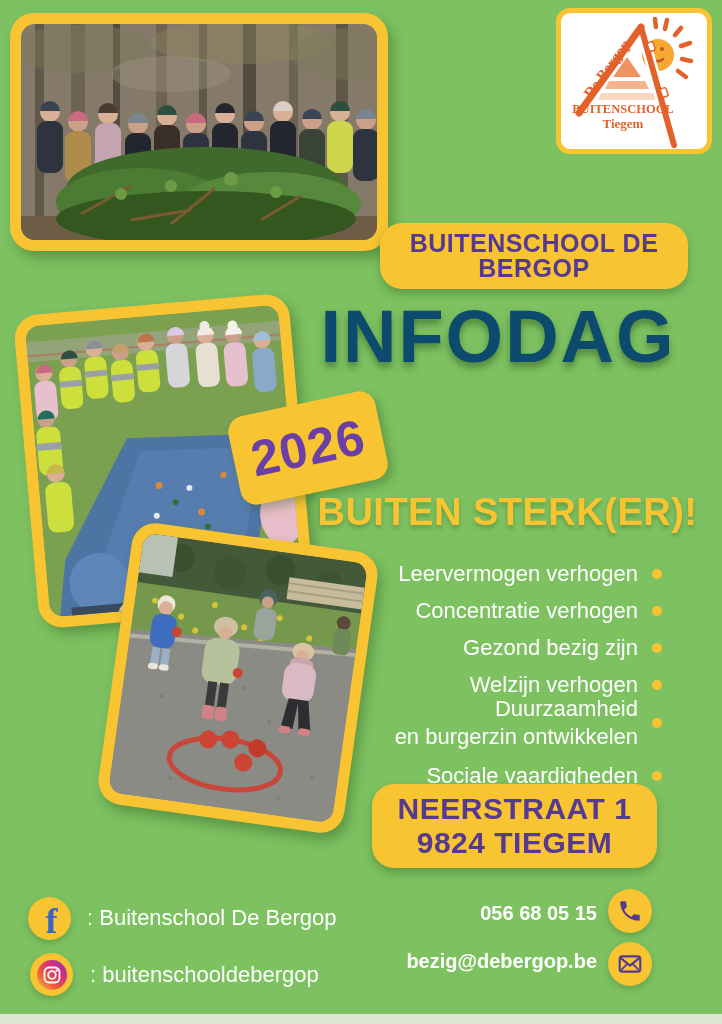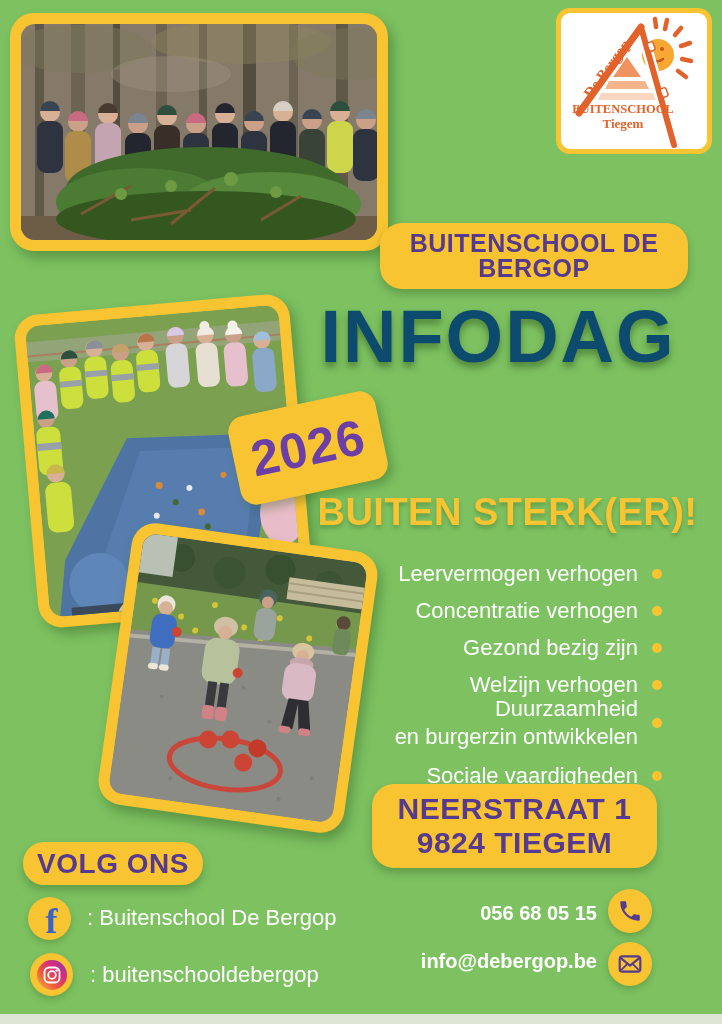--- a/index.html
+++ b/index.html
@@ -441,23 +441,20 @@
       <span>Sociale vaardigheden</span>
       <span class="dot"></span>
     </div>
   </div>
 
   <div class="badge" id="location-badge">
     <span>NEERSTRAAT 1</span>
     <span>9824 TIEGEM</span>
   </div>
 
-  <div class="badge" id="follow-badge">
-    <span>VOLG ONS</span>
-  </div>
 
   <div class="icon-circle" id="fb-icon">
     <span class="f-glyph">f</span>
   </div>
   <div class="social-label" id="fb-label">: Buitenschool De Bergop</div>
 
   <div class="icon-circle" id="ig-icon">
     <svg width="30" height="30" viewBox="0 0 30 30">
       <defs>
         <linearGradient id="iggrad" x1="0" y1="1" x2="1" y2="0">
@@ -475,21 +472,21 @@
   </div>
   <div class="social-label" id="ig-label">: buitenschooldebergop</div>
 
   <div class="contact-text" id="phone-text">056 68 05 15</div>
   <div class="icon-circle" id="phone-icon">
     <svg width="26" height="26" viewBox="0 0 24 24">
       <path fill="#563a8f" d="M6.62 10.79c1.44 2.83 3.76 5.14 6.59 6.59l2.2-2.21c.27-.27.67-.36 1.02-.24 1.12.37 2.33.57 3.57.57.55 0 1 .45 1 1V20c0 .55-.45 1-1 1-9.39 0-17-7.61-17-17 0-.55.45-1 1-1h3.5c.55 0 1 .45 1 1 0 1.25.2 2.45.57 3.57.11.35.03.74-.25 1.02l-2.2 2.2z"></path>
     </svg>
   </div>
 
-  <div class="contact-text" id="email-text">info@debergop.be</div>
+  <div class="contact-text" id="email-text">bezig@debergop.be</div>
   <div class="icon-circle" id="email-icon">
     <svg width="26" height="26" viewBox="0 0 24 24">
       <rect x="2.5" y="5" width="19" height="14" rx="2.5" fill="none" stroke="#563a8f" stroke-width="2"></rect>
       <path d="M3.5 6.5L12 13.5 20.5 6.5" fill="none" stroke="#563a8f" stroke-width="2"></path>
       <path d="M4 17.5L9.8 11.6M20 17.5L14.2 11.6" fill="none" stroke="#563a8f" stroke-width="1.6"></path>
     </svg>
   </div>
 
   <div class="bottom-strip"></div>
 </div>

